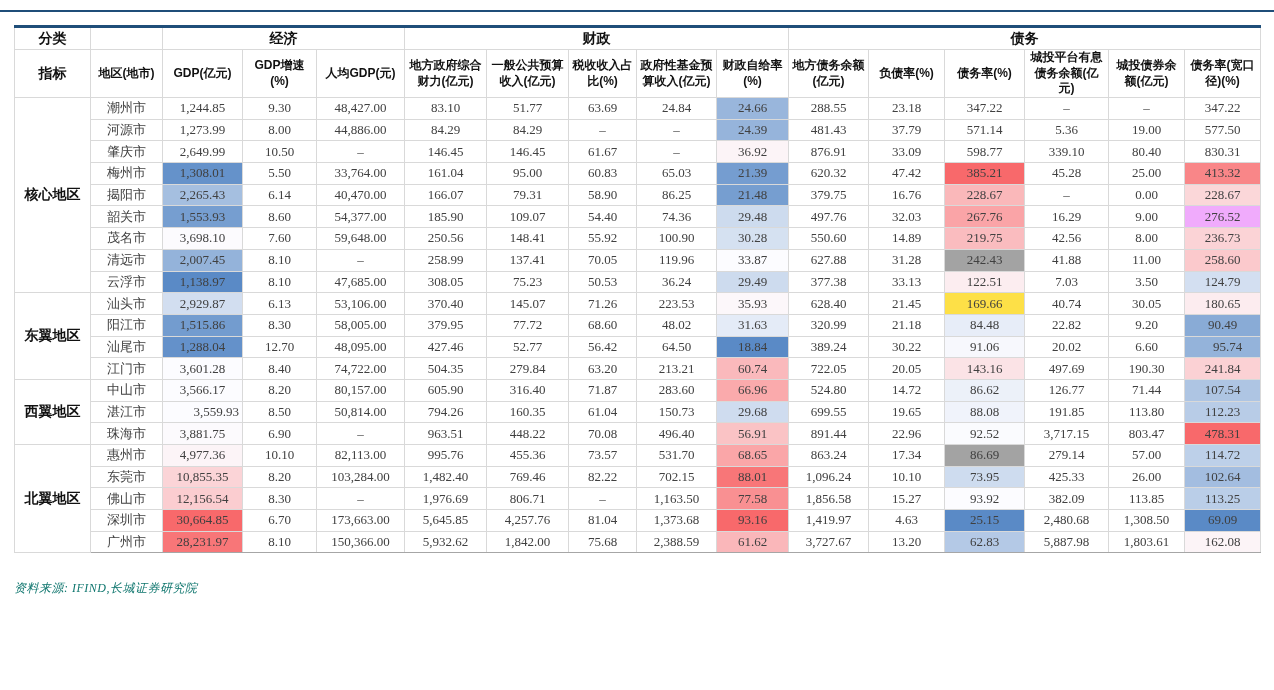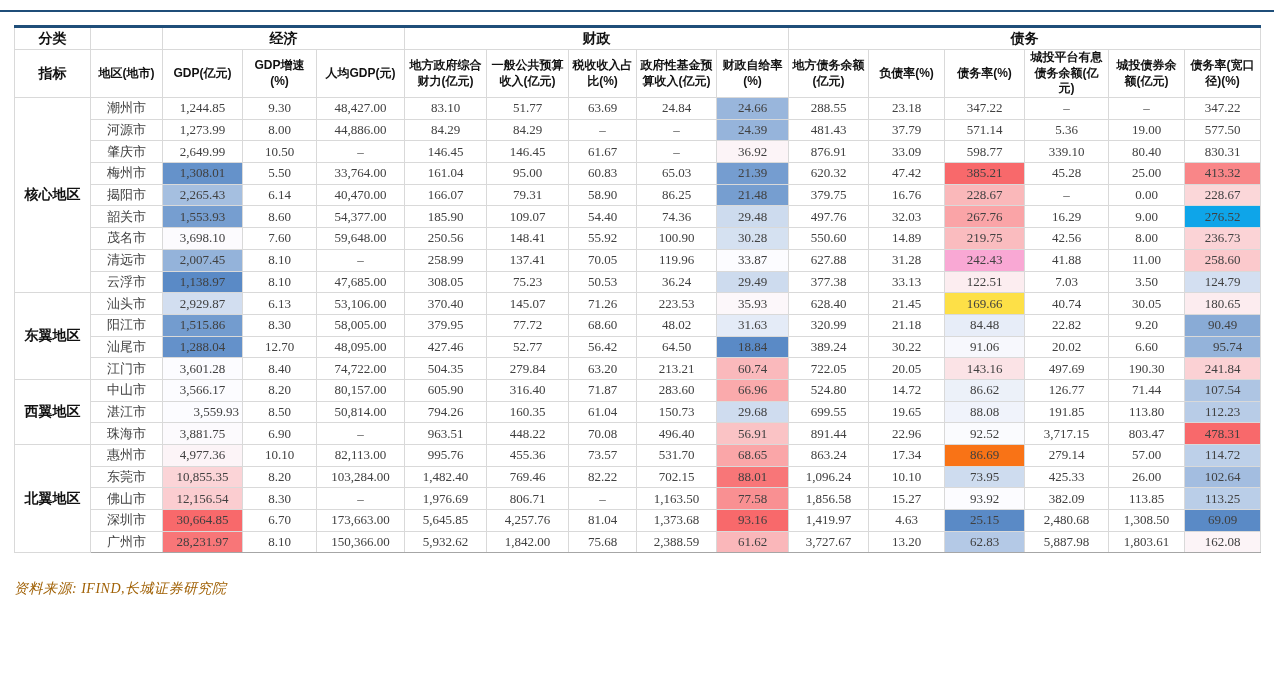--- a/index.html
+++ b/index.html
@@ -22,21 +22,21 @@
   .section-th{font-size:14px;font-weight:bold;color:#111;background:#fff;}
   .col-th{font-size:12px;font-weight:bold;color:#111;line-height:1.3;background:#fff;}
   .first-col-th{font-size:14px;}
   .group-th{font-size:14px;font-weight:bold;color:#111;background:#fff;}
   .data-table tbody tr{height:21.7px;}
   .city-td,.val-td{font-family:"Liberation Serif",serif;font-size:13px;color:#404040;white-space:nowrap;}
   .data-table tbody tr:last-child td,
   .data-table tbody tr:last-child th{border-bottom:1px solid #A6A6A6;}
 
   .source{margin-top:27px;font-family:"Liberation Serif",serif;font-style:italic;
-          font-size:14px;color:#a16207;letter-spacing:0.5px;}
+          font-size:12px;color:#0f766e;letter-spacing:0.5px;}
 </style>
 </head>
 <body>
 
 <div class="page">
   <div class="top-rule"></div>
 
 
   <table class="data-table">
     <colgroup>
@@ -179,21 +179,21 @@
           <td class="val-td">185.90</td>
           <td class="val-td">109.07</td>
           <td class="val-td">54.40</td>
           <td class="val-td">74.36</td>
           <td class="val-td" style="background-color: rgb(205, 219, 238);">29.48</td>
           <td class="val-td">497.76</td>
           <td class="val-td">32.03</td>
           <td class="val-td" style="background-color: rgb(250, 164, 167);">267.76</td>
           <td class="val-td">16.29</td>
           <td class="val-td">9.00</td>
-          <td class="val-td" style="background-color: #0ea5e9; text-align: center;">276.52</td>
+          <td class="val-td" style="background-color: #f0abfc; text-align: center;">276.52</td>
         </tr>
         <tr>
           <td class="city-td">茂名市</td>
           <td class="val-td" style="background-color: rgb(252, 251, 254);">3,698.10</td>
           <td class="val-td">7.60</td>
           <td class="val-td">59,648.00</td>
           <td class="val-td">250.56</td>
           <td class="val-td">148.41</td>
           <td class="val-td">55.92</td>
           <td class="val-td">100.90</td>
@@ -210,21 +210,21 @@
           <td class="val-td" style="background-color: rgb(148, 179, 218);">2,007.45</td>
           <td class="val-td">8.10</td>
           <td class="val-td">–</td>
           <td class="val-td">258.99</td>
           <td class="val-td">137.41</td>
           <td class="val-td">70.05</td>
           <td class="val-td">119.96</td>
           <td class="val-td" style="background-color: rgb(252, 252, 255);">33.87</td>
           <td class="val-td">627.88</td>
           <td class="val-td">31.28</td>
-          <td class="val-td" style="background-color: #f9a8d4;">242.43</td>
+          <td class="val-td" style="background-color: #a3a3a3;">242.43</td>
           <td class="val-td">41.88</td>
           <td class="val-td">11.00</td>
           <td class="val-td" style="background-color: rgb(251, 201, 204);">258.60</td>
         </tr>
         <tr>
           <td class="city-td">云浮市</td>
           <td class="val-td" style="background-color: rgb(90, 138, 198);">1,138.97</td>
           <td class="val-td">8.10</td>
           <td class="val-td">47,685.00</td>
           <td class="val-td">308.05</td>
@@ -366,21 +366,21 @@
           <td class="val-td" style="background-color: rgb(252, 244, 247);">4,977.36</td>
           <td class="val-td">10.10</td>
           <td class="val-td">82,113.00</td>
           <td class="val-td">995.76</td>
           <td class="val-td">455.36</td>
           <td class="val-td">73.57</td>
           <td class="val-td">531.70</td>
           <td class="val-td" style="background-color: rgb(250, 166, 168);">68.65</td>
           <td class="val-td">863.24</td>
           <td class="val-td">17.34</td>
-          <td class="val-td" style="background-color: #f97316;">86.69</td>
+          <td class="val-td" style="background-color: #a3a3a3;">86.69</td>
           <td class="val-td">279.14</td>
           <td class="val-td">57.00</td>
           <td class="val-td" style="background-color: rgb(189, 208, 233);">114.72</td>
         </tr>
         <tr>
           <td class="city-td">东莞市</td>
           <td class="val-td" style="background-color: rgb(251, 212, 215);">10,855.35</td>
           <td class="val-td">8.20</td>
           <td class="val-td">103,284.00</td>
           <td class="val-td">1,482.40</td>

